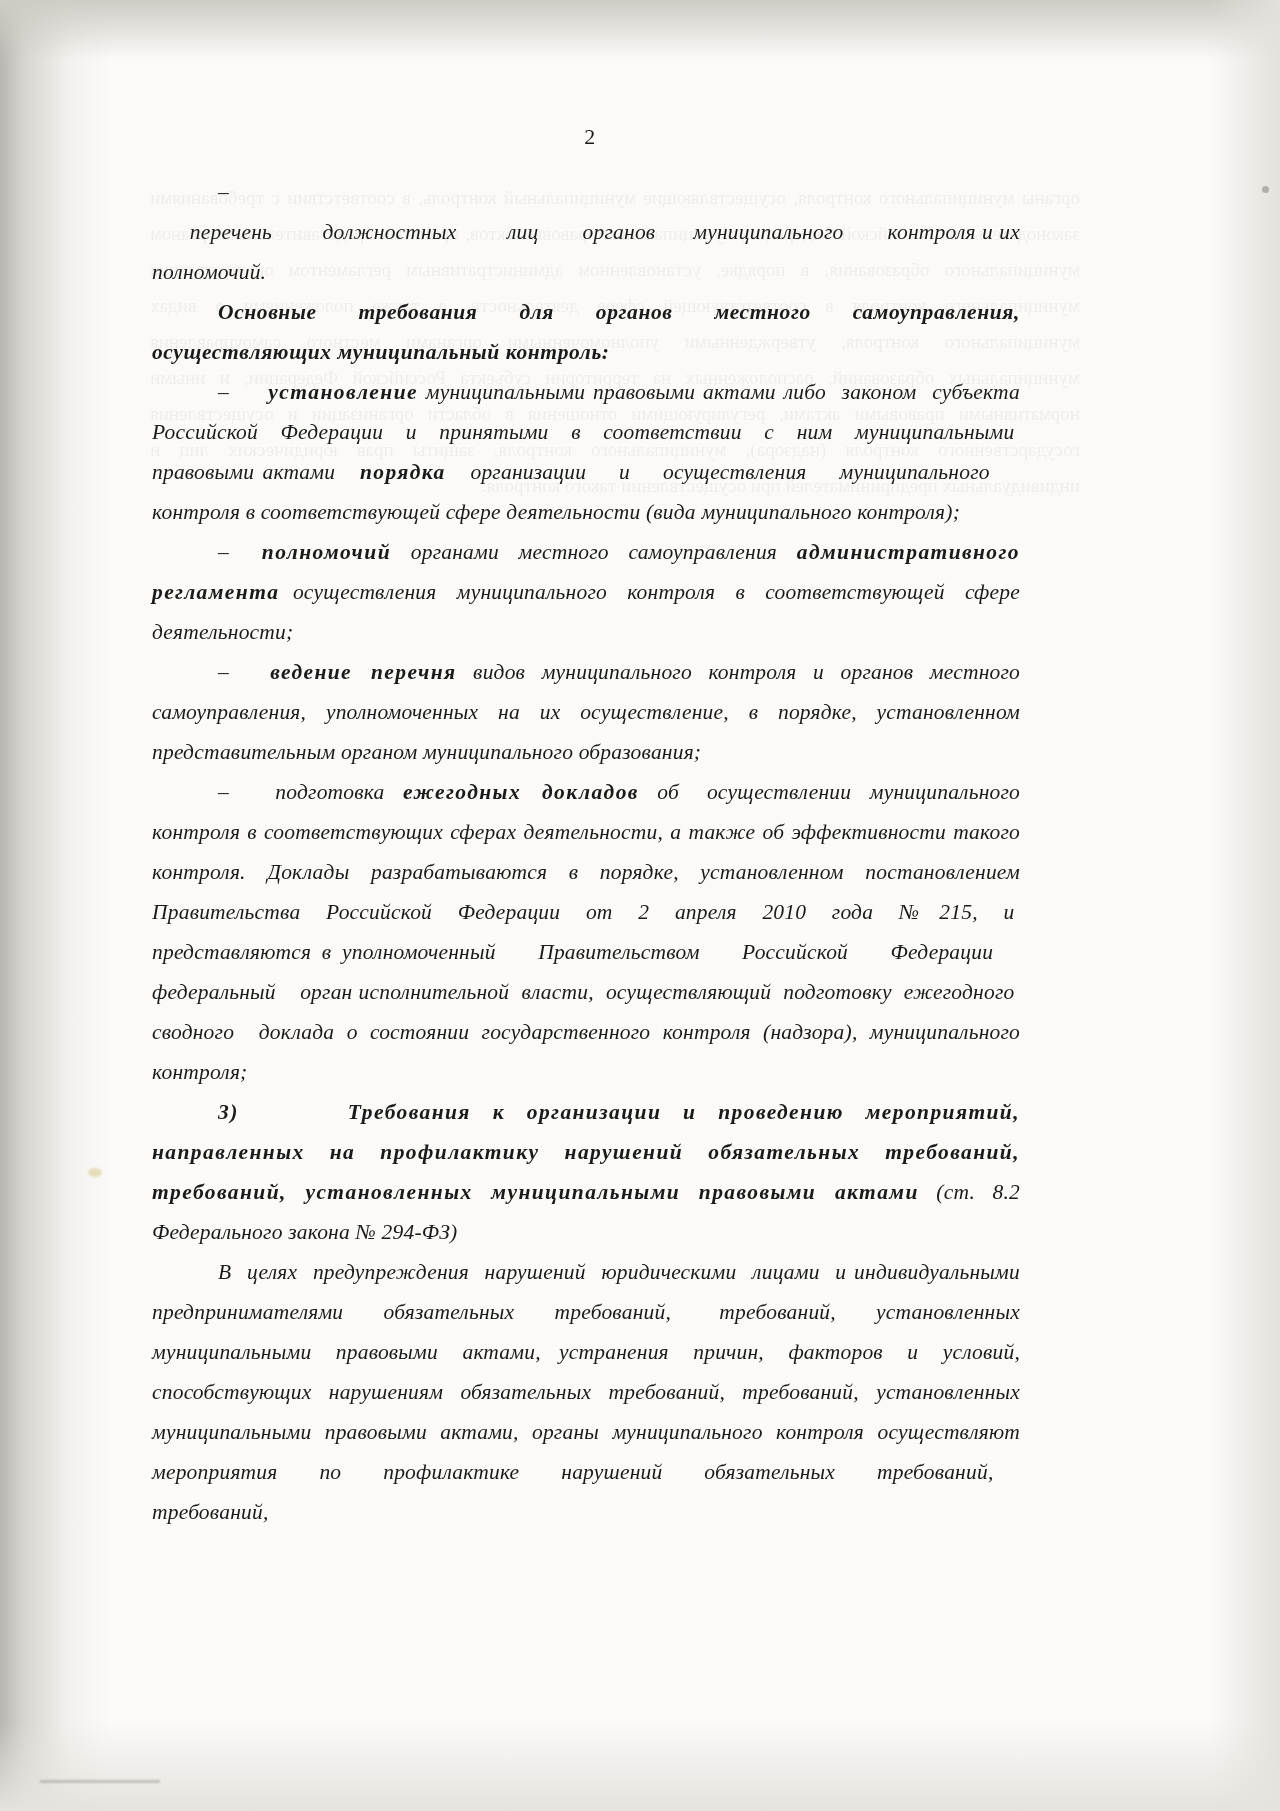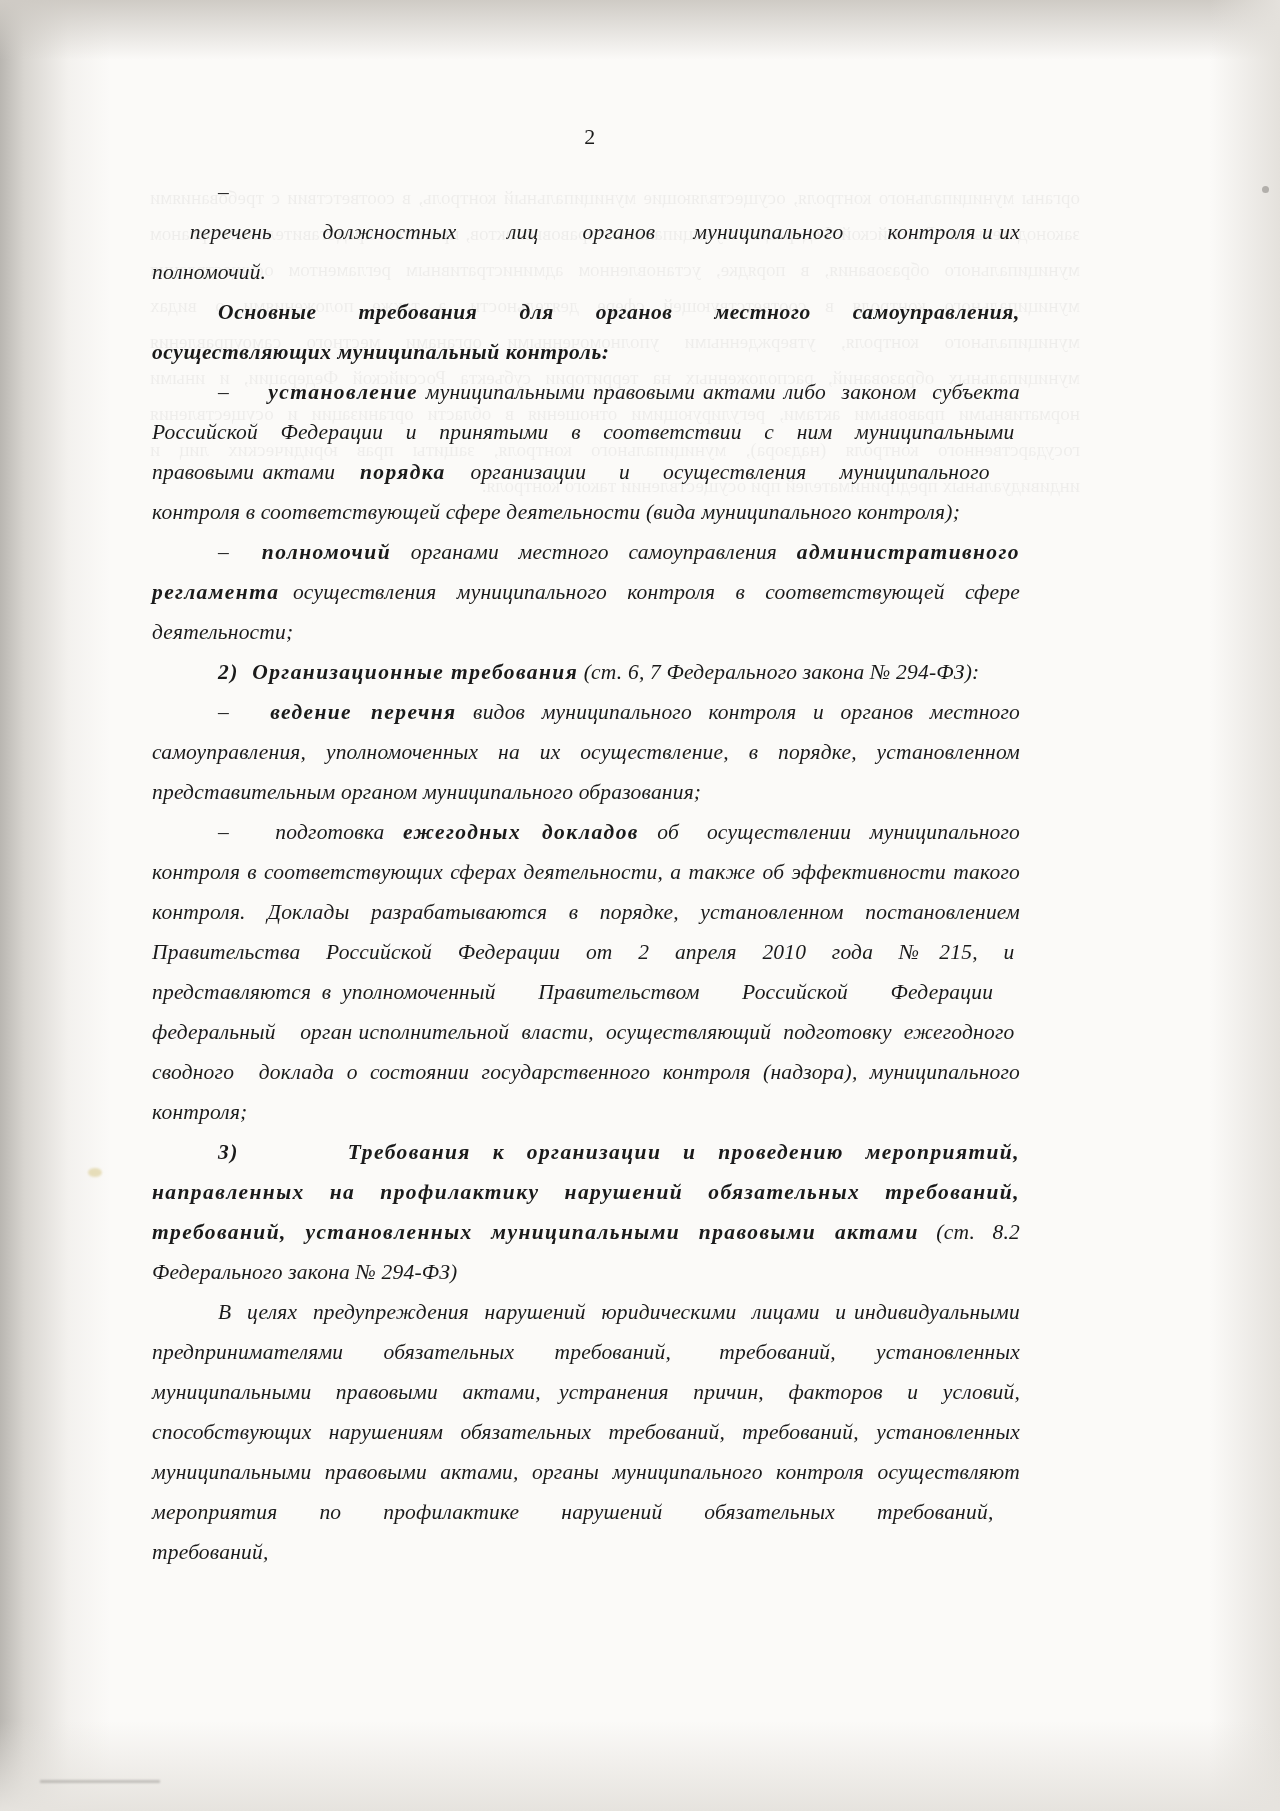--- a/index.html
+++ b/index.html
@@ -143,21 +143,20 @@
 
   <div class="content">
 
     <div class="page-number">2</div>
 
     <div class="body-area">
       <p class="ind-lg">–&nbsp;&nbsp;&nbsp;&nbsp;&nbsp;&nbsp;перечень&nbsp;&nbsp;&nbsp;&nbsp;&nbsp;&nbsp;&nbsp;&nbsp;должностных&nbsp;&nbsp;&nbsp;&nbsp;&nbsp;&nbsp;&nbsp;&nbsp;лиц&nbsp;&nbsp;&nbsp;&nbsp;&nbsp;&nbsp;&nbsp;органов&nbsp;&nbsp;&nbsp;&nbsp;&nbsp;&nbsp;муниципального&nbsp;&nbsp;&nbsp;&nbsp;&nbsp;&nbsp;&nbsp;контроля и их полномочий.</p>
       <p class="ind-lg heading">Основные требования для органов местного самоуправления, осуществляющих муниципальный контроль:</p>
       <p class="ind-lg">–&nbsp;&nbsp;&nbsp;&nbsp;&nbsp;<span class="b spaced">установление</span> муниципальными правовыми актами либо&nbsp; законом&nbsp; субъекта Российской&nbsp; Федерации&nbsp; и&nbsp; принятыми&nbsp; в&nbsp; соответствии&nbsp; с&nbsp; ним&nbsp; муниципальными&nbsp; правовыми актами&nbsp;&nbsp; <span class="b spaced">порядка</span>&nbsp;&nbsp; организации&nbsp;&nbsp;&nbsp; и&nbsp;&nbsp;&nbsp; осуществления&nbsp;&nbsp;&nbsp; муниципального&nbsp;&nbsp;&nbsp;&nbsp; контроля в соответствующей сфере деятельности (вида муниципального контроля);</p>
       <p class="ind-lg">–&nbsp;&nbsp;&nbsp;&nbsp;&nbsp;<span class="b spaced">полномочий</span>&nbsp;&nbsp; органами&nbsp;&nbsp; местного&nbsp;&nbsp; самоуправления&nbsp;&nbsp; <span class="b spaced">административного регламента</span>&nbsp; осуществления&nbsp;&nbsp; муниципального&nbsp;&nbsp; контроля&nbsp;&nbsp; в&nbsp;&nbsp; соответствующей&nbsp;&nbsp; сфере деятельности;</p>
-      <p class="ind-lg"><span class="b spaced">2)&nbsp; Организационные требования</span> (ст. 6, 7 Федерального закона № 294-ФЗ):</p>
       <p class="ind-lg">–&nbsp;&nbsp;&nbsp;&nbsp;&nbsp;<span class="b spaced">ведение&nbsp; перечня</span>&nbsp; видов&nbsp; муниципального&nbsp; контроля&nbsp; и&nbsp; органов&nbsp; местного самоуправления,&nbsp; уполномоченных&nbsp; на&nbsp; их&nbsp; осуществление,&nbsp; в&nbsp; порядке,&nbsp; установленном представительным органом муниципального образования;</p>
       <p class="ind-lg">–&nbsp;&nbsp;&nbsp;&nbsp;&nbsp;подготовка&nbsp; <span class="b spaced">ежегодных&nbsp; докладов</span>&nbsp; об&nbsp;&nbsp; осуществлении&nbsp; муниципального контроля в соответствующих сферах деятельности, а также об эффективности такого контроля.&nbsp;&nbsp; Доклады&nbsp;&nbsp; разрабатываются&nbsp;&nbsp; в&nbsp;&nbsp; порядке,&nbsp;&nbsp; установленном&nbsp;&nbsp; постановлением Правительства&nbsp; Российской&nbsp; Федерации&nbsp; от&nbsp; 2&nbsp; апреля&nbsp; 2010&nbsp; года&nbsp; № 215,&nbsp; и&nbsp; представляются в уполномоченный&nbsp;&nbsp;&nbsp; Правительством&nbsp;&nbsp;&nbsp; Российской&nbsp;&nbsp;&nbsp; Федерации&nbsp;&nbsp;&nbsp; федеральный&nbsp;&nbsp;&nbsp; орган исполнительной&nbsp; власти,&nbsp; осуществляющий&nbsp; подготовку&nbsp; ежегодного&nbsp; сводного&nbsp; доклада о состоянии государственного контроля (надзора), муниципального контроля;</p>
       <p class="ind-lg"><span class="b spaced">3)&nbsp;&nbsp;&nbsp;&nbsp; Требования к организации и проведению мероприятий, направленных на профилактику нарушений обязательных требований, требований, установленных муниципальными правовыми актами</span> (ст. 8.2 Федерального закона № 294-ФЗ)</p>
       <p class="ind-lg">В&nbsp; целях&nbsp; предупреждения&nbsp; нарушений&nbsp; юридическими&nbsp; лицами&nbsp; и индивидуальными предпринимателями&nbsp;&nbsp;&nbsp;&nbsp; обязательных&nbsp;&nbsp;&nbsp;&nbsp; требований,&nbsp;&nbsp;&nbsp;&nbsp;&nbsp; требований,&nbsp;&nbsp;&nbsp;&nbsp; установленных муниципальными&nbsp;&nbsp;&nbsp; правовыми&nbsp;&nbsp;&nbsp; актами,&nbsp;&nbsp; устранения&nbsp;&nbsp;&nbsp; причин,&nbsp;&nbsp;&nbsp; факторов&nbsp;&nbsp;&nbsp; и&nbsp;&nbsp;&nbsp; условий, способствующих&nbsp; нарушениям&nbsp; обязательных&nbsp; требований,&nbsp; требований,&nbsp; установленных муниципальными&nbsp; правовыми&nbsp; актами,&nbsp; органы&nbsp; муниципального&nbsp; контроля&nbsp; осуществляют мероприятия&nbsp;&nbsp;&nbsp; по&nbsp;&nbsp;&nbsp; профилактике&nbsp;&nbsp;&nbsp; нарушений&nbsp;&nbsp;&nbsp; обязательных&nbsp;&nbsp;&nbsp; требований,&nbsp;&nbsp;&nbsp; требований,</p>
     </div>
 
     <div class="smudge1"></div>
     <div class="smudge2"></div>
     <div class="smudge3"></div>
   </div>

